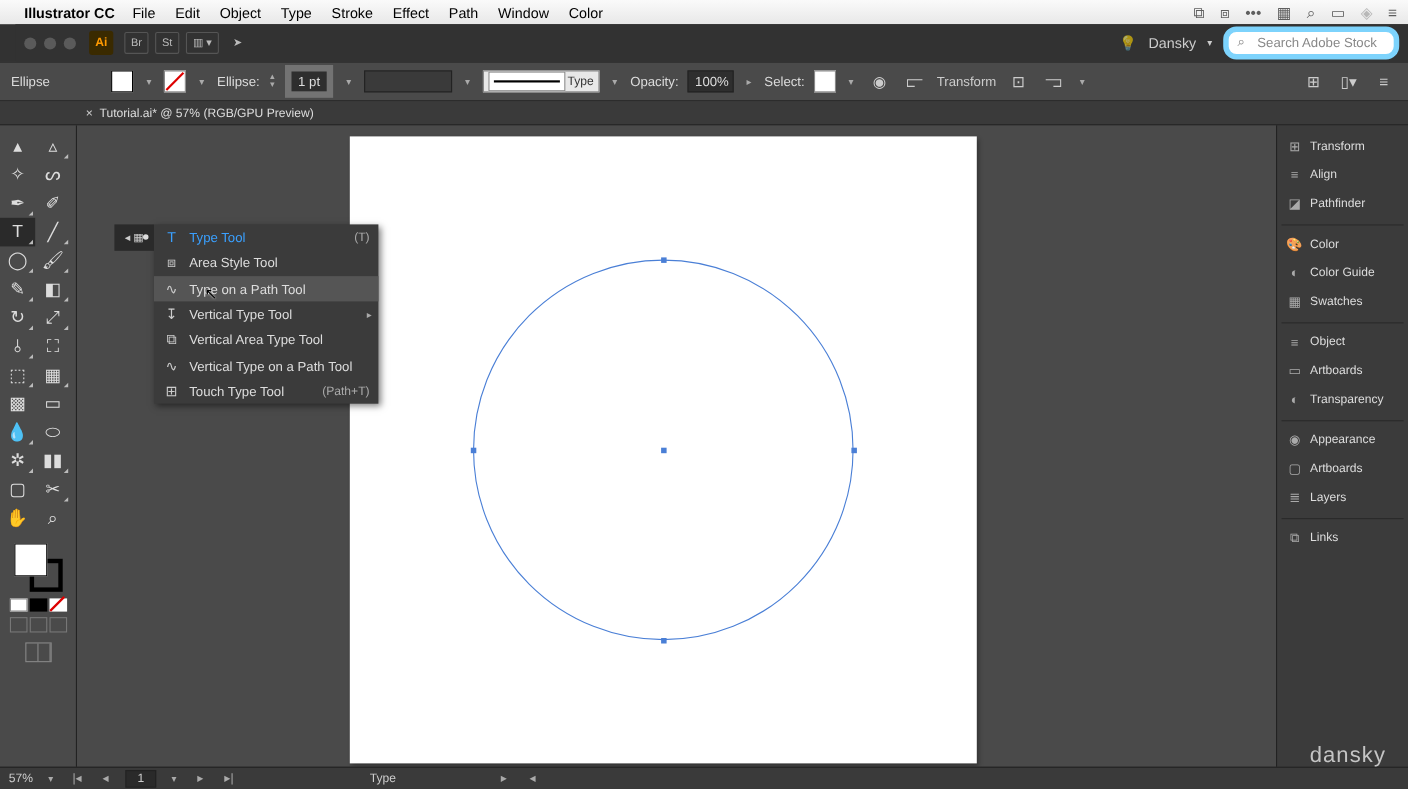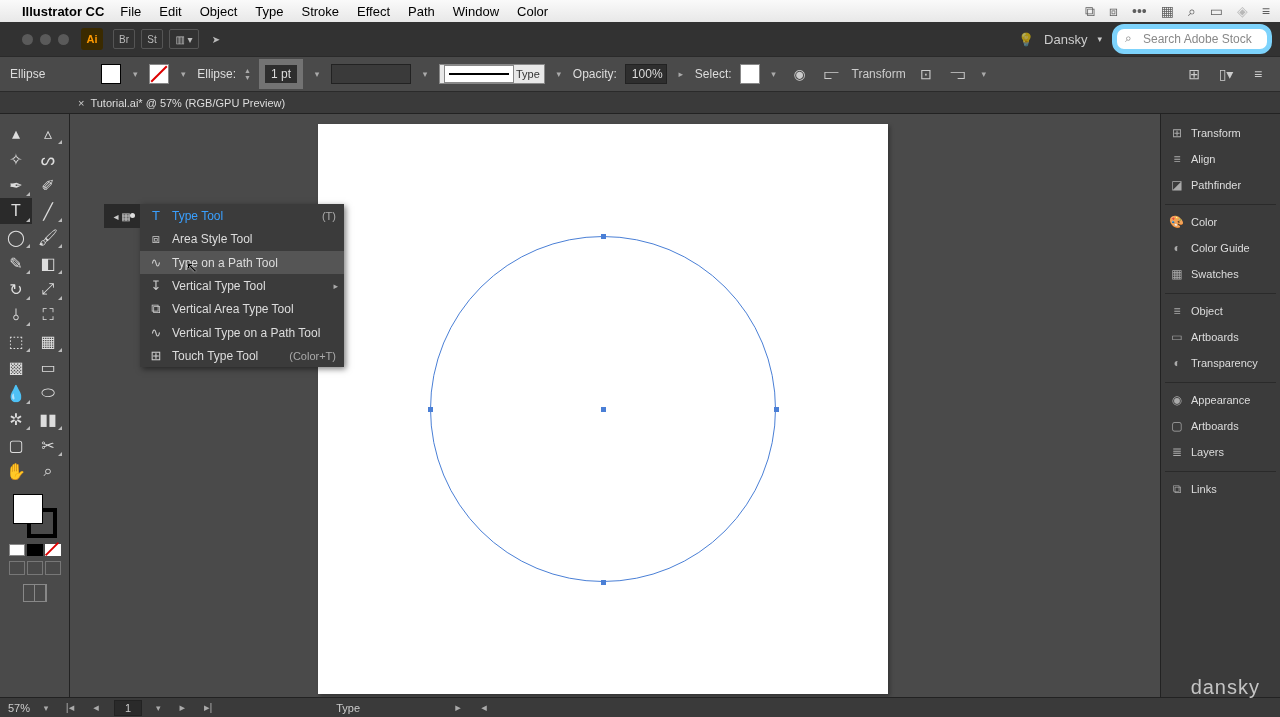--- a/index.html
+++ b/index.html
@@ -308,21 +308,21 @@
         <span class="fi-icon">⧉</span>
         <span>Vertical Area Type Tool</span>
       </div>
       <div class="flyout-item">
         <span class="fi-icon">∿</span>
         <span>Vertical Type on a Path Tool</span>
       </div>
       <div class="flyout-item">
         <span class="fi-icon">⊞</span>
         <span>Touch Type Tool</span>
-        <span class="shortcut">(Color+T)</span>
+        <span class="shortcut">(Path+T)</span>
       </div>
     </div>
     <div class="cursor-arrow">↖</div>
   </div>
 
   <div class="panels">
     <div class="panel-group">
       <div class="panel-item">
           <span class="pi-icon">⊞</span>
           <span>Transform</span>

